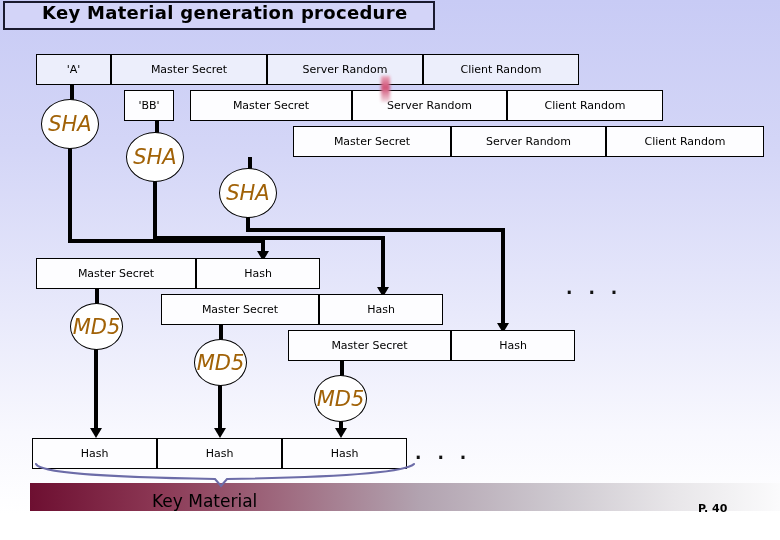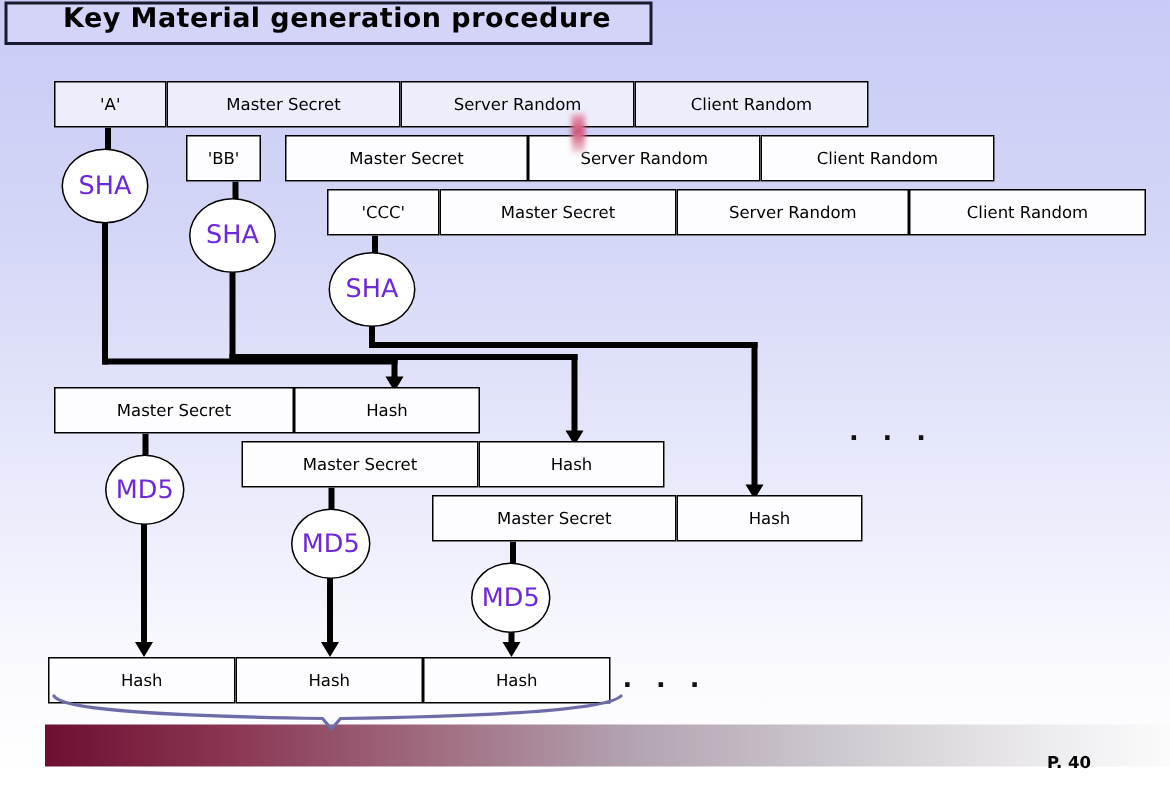--- a/index.html
+++ b/index.html
@@ -43,22 +43,23 @@
   .box.tint{background:#eceefb;}
 
   
   .circle{
     position:absolute;
     border:1px solid #000;
     border-radius:50%;
     background:#ffffff;
     box-sizing:border-box;
     display:flex;align-items:center;justify-content:center;
-    font-size:17px;color:#6d28d9;
+    font-size:21px;color:#a16207;
     z-index:8;
+    font-style:italic;
   }
 
   
   .v{position:absolute;background:#000;width:4px;z-index:4;}
   .h{position:absolute;background:#000;height:4px;z-index:4;}
   .arrowhead{
     position:absolute;width:0;height:0;
     border-left:6px solid transparent;
     border-right:6px solid transparent;
     border-top:10px solid #000;
@@ -108,21 +109,20 @@
   <div class="box tint" style="left:36px;  top:54px; width:75px;  height:31px;">'A'</div>
   <div class="box tint" style="left:111px; top:54px; width:156px; height:31px;">Master Secret</div>
   <div class="box tint" style="left:267px; top:54px; width:156px; height:31px;">Server Random</div>
   <div class="box tint" style="left:423px; top:54px; width:156px; height:31px;">Client Random</div>
 
   <div class="box" style="left:124px; top:90px; width:50px;  height:31px;">'BB'</div>
   <div class="box" style="left:190px; top:90px; width:162px; height:31px;">Master Secret</div>
   <div class="box" style="left:352px; top:90px; width:155px; height:31px;">Server Random</div>
   <div class="box" style="left:507px; top:90px; width:156px; height:31px;">Client Random</div>
 
-  <div class="box" style="left:218px; top:126px; width:75px;  height:31px;">'CCC'</div>
   <div class="box" style="left:293px; top:126px; width:158px; height:31px;">Master Secret</div>
   <div class="box" style="left:451px; top:126px; width:155px; height:31px;">Server Random</div>
   <div class="box" style="left:606px; top:126px; width:158px; height:31px;">Client Random</div>
 
   <div class="v" style="left:70px;  top:85px;  height:17px;"></div>
   <div class="v" style="left:155px; top:121px; height:17px;"></div>
   <div class="v" style="left:248px; top:157px; height:17px;"></div>
 
   <div class="circle" style="left:41px;  top:99px;  width:58px; height:50px;">SHA</div>
   <div class="circle" style="left:126px; top:132px; width:58px; height:50px;">SHA</div>
@@ -176,15 +176,16 @@
   <div class="dots" style="left:566px; top:278px;">. . .</div>
   <div class="dots" style="left:415px; top:443px;">. . .</div>
 
   <div id="pink-marker"></div>
 
   <svg id="brace" viewBox="0 0 390 26" preserveAspectRatio="none">
     <path d="M6,2 C10,10 60,15 185,17 L191,24 L197,17 C322,15 376,10 384,2" fill="none" stroke="#6c6ca8" stroke-width="2.1" stroke-linecap="round"></path>
   </svg>
 
   <div id="band"></div>
+  <div id="keymat">Key Material</div>
   <div id="pagenum">P. 40</div>
 
 </div>
 
 </body></html>

